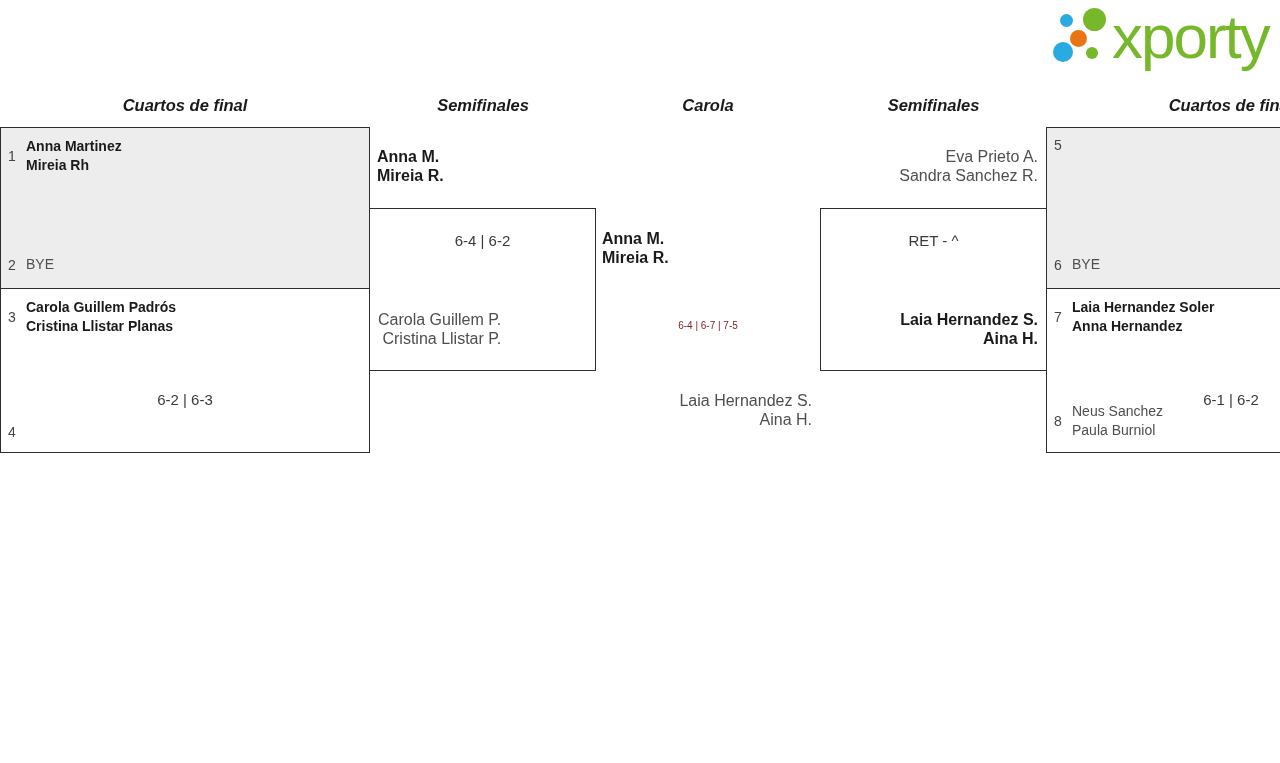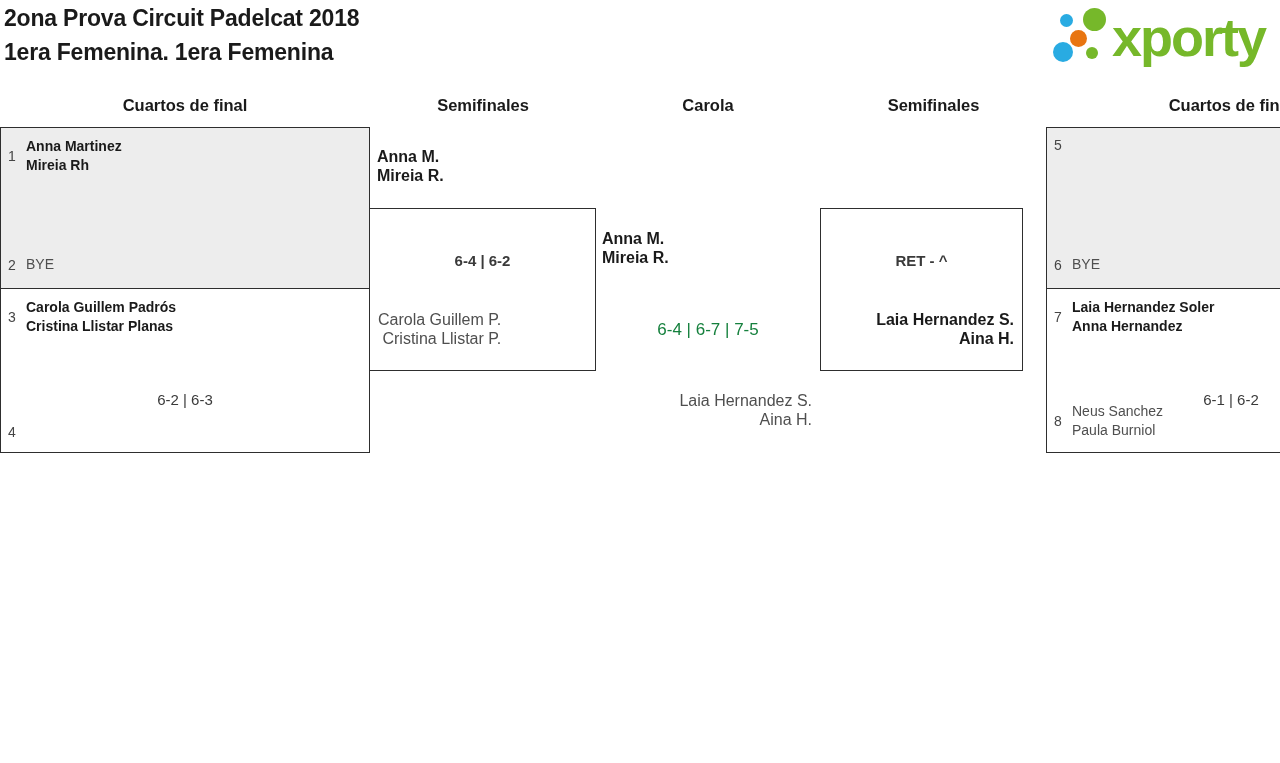--- a/index.html
+++ b/index.html
@@ -11,74 +11,70 @@
   
   .titles{position:absolute;left:4px;top:1px;font-size:23px;font-weight:700;
           line-height:34px;color:var(--text_dark);letter-spacing:-0.2px;}
   .logo{position:absolute;left:1048px;top:3px;width:232px;height:68px;}
   .dot{position:absolute;border-radius:50%;}
   .d-blue-sm {left:12px;top:11px;width:13px;height:13px;background:var(--logo_blue);}
   .d-green-lg{left:35px;top:5px;width:23px;height:23px;background:var(--logo_green);}
   .d-orange  {left:22px;top:27px;width:17px;height:17px;background:var(--logo_orange);}
   .d-blue-lg {left:5px;top:39px;width:20px;height:20px;background:var(--logo_blue);}
   .d-green-sm{left:38px;top:44px;width:12px;height:12px;background:var(--logo_green);}
-  .logo-text{position:absolute;left:64px;top:6px;font-size:54px;line-height:56px;
-             font-weight:700;letter-spacing:-2px;color:var(--logo_green);}
+  .logo-text{position:absolute;left:64px;top:6px;font-size:62px;line-height:56px;
+             font-weight:400;letter-spacing:-2px;color:var(--logo_green);}
   
   .round-hdr{position:absolute;top:96px;height:22px;text-align:center;
-             font-size:16.5px;font-weight:600;color:var(--text_dark);white-space:nowrap;}
+             font-size:16.5px;font-weight:600;color:var(--text_dark);white-space:nowrap;font-style:italic;}
   .rh1{left:0;width:370px;}
   .rh2{left:370px;width:226px;}
   .rh3{left:596px;width:224px;}
   .rh4{left:820px;width:227px;}
   .rh5{left:1046px;width:370px;}
   
   .box{position:absolute;border:1.5px solid var(--border);box-sizing:border-box;background:#fff;}
   .box.gray{background:var(--box_gray);}
   .qf1{left:0;top:127px;width:370px;height:162px;}
   .qf2{left:0;top:288px;width:370px;height:165px;}
   .sfl{left:369px;top:208px;width:227px;height:163px;}
-  .sfr{left:820px;top:208px;width:203px;height:163px;}
+  .sfr{left:820px;top:208px;width:227px;height:163px;}
   .qf3{left:1046px;top:127px;width:370px;height:162px;}
   .qf4{left:1046px;top:288px;width:370px;height:165px;}
   
   .team-row{position:absolute;left:7px;right:8px;display:flex;align-items:center;}
   .team-row.top{top:9px;}
   .team-row.bottom{bottom:12px;}
   .team-row.bottom.single{bottom:14px;}
   .seed{width:14px;flex-shrink:0;margin-right:4px;font-size:14px;color:#454545;text-align:left;}
   .names{font-size:14px;line-height:19px;white-space:nowrap;}
   .winner{font-weight:700;color:var(--text_dark);}
   .loser{font-weight:400;color:var(--text_gray);}
   
   .score{position:absolute;left:0;right:0;text-align:center;font-size:15px;
          color:#3a3a3a;white-space:nowrap;}
   .score.mid{top:50%;transform:translateY(-50%);margin-top:28px;}
-  .score.sf{top:43px;font-weight:bold;}
+  .score.sf{top:23px;}
   
   .pair-label{position:absolute;font-size:16px;line-height:19px;white-space:nowrap;}
   .pair-label.right{text-align:right;}
   .sfl-winner{left:377px;top:147px;}
   .sfr-loser{right:242px;top:147px;}
   .sfl-loser-in{position:absolute;left:8px;bottom:22px;text-align:right;}
   .sfr-winner-in{position:absolute;right:8px;bottom:22px;text-align:right;}
   .final-winner{left:602px;top:229px;}
   .final-score{position:absolute;left:596px;top:320px;width:224px;text-align:center;
-               font-size:17px;color:#15803d;white-space:nowrap;}
+               font-size:10px;color:#7f1d1d;white-space:nowrap;}
   .final-loser{right:468px;top:391px;}
 </style>
 </head>
 <body>
 
 <div class="page">
 
-  <div class="titles">
-    <div>2ona Prova Circuit Padelcat 2018</div>
-    <div>1era Femenina. 1era Femenina</div>
-  </div>
 
   <div class="logo">
     <span class="dot d-blue-sm"></span>
     <span class="dot d-green-lg"></span>
     <span class="dot d-orange"></span>
     <span class="dot d-blue-lg"></span>
     <span class="dot d-green-sm"></span>
     <span class="logo-text">xporty</span>
   </div>
 
@@ -131,20 +127,24 @@
   <div class="pair-label winner final-winner">
     <div>Anna M.</div>
     <div>Mireia R.</div>
   </div>
   <div class="final-score">6-4 | 6-7 | 7-5</div>
   <div class="pair-label loser right final-loser">
     <div>Laia Hernandez S.</div>
     <div>Aina H.</div>
   </div>
 
+  <div class="pair-label loser right sfr-loser">
+    <div>Eva Prieto A.</div>
+    <div>Sandra Sanchez R.</div>
+  </div>
   <div class="box sfr">
     <div class="score sf">RET - ^</div>
     <div class="pair-label winner sfr-winner-in">
       <div>Laia Hernandez S.</div>
       <div>Aina H.</div>
     </div>
   </div>
 
   <div class="box gray qf3">
     <div class="team-row top">

